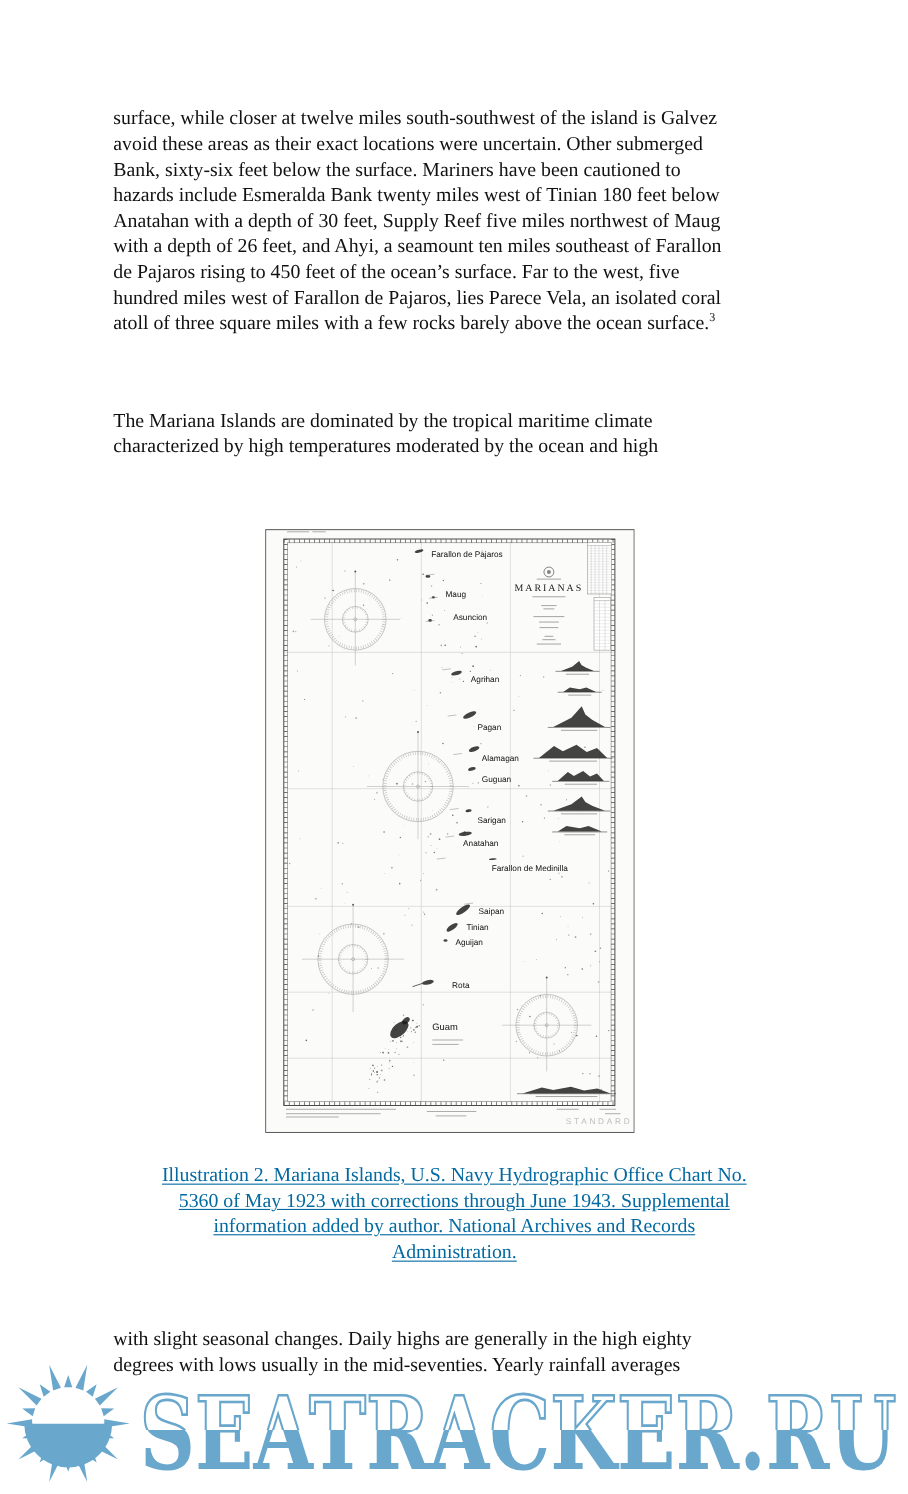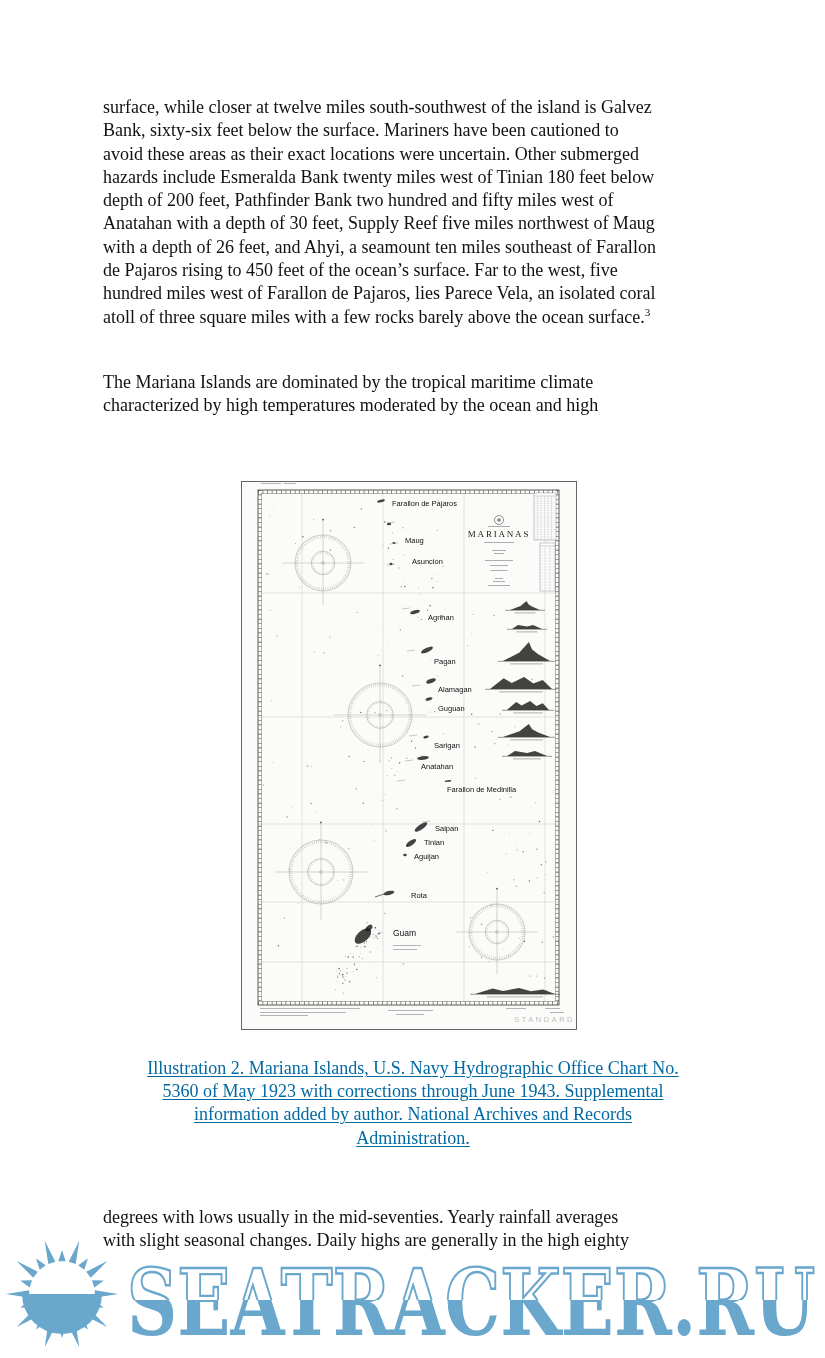--- a/index.html
+++ b/index.html
@@ -15,24 +15,23 @@
   .wm{position:absolute;left:0;top:1238px;width:825px;height:120px;}
   svg{display:block;}
 </style>
 </head>
 <body>
 
 <div class="page">
 
   <div class="para" id="para1" style="top:96px">
       <div class="tline"><span>surface, while closer at twelve miles south-southwest of the island is Galvez</span></div>
+      <div class="tline"><span>avoid these areas as their exact locations were uncertain. Other submerged</span></div>
       <div class="tline"><span>Bank, sixty-six feet below the surface. Mariners have been cautioned to</span></div>
-      <div class="tline"><span>avoid these areas as their exact locations were uncertain. Other submerged</span></div>
       <div class="tline"><span>hazards include Esmeralda Bank twenty miles west of Tinian 180 feet below</span></div>
-      <div class="tline"><span>depth of 200 feet, Pathfinder Bank two hundred and fifty miles west of</span></div>
       <div class="tline"><span>Anatahan with a depth of 30 feet, Supply Reef five miles northwest of Maug</span></div>
       <div class="tline"><span>with a depth of 26 feet, and Ahyi, a seamount ten miles southeast of Farallon</span></div>
       <div class="tline"><span>de Pajaros rising to 450 feet of the ocean’s surface. Far to the west, five</span></div>
       <div class="tline"><span>hundred miles west of Farallon de Pajaros, lies Parece Vela, an isolated coral</span></div>
       <div class="tline"><span>atoll of three square miles with a few rocks barely above the ocean surface.</span><sup>3</sup></div>
     </div>
   <div class="para" id="para2" style="top:371px">
       <div class="tline"><span>The Mariana Islands are dominated by the tropical maritime climate</span></div>
       <div class="tline"><span>characterized by high temperatures moderated by the ocean and high</span></div>
     </div>
@@ -497,22 +496,22 @@
   </div>
 
   <div class="caption" id="caption" style="top: 1057px; color: #0369a1;">
       <div class="tline"><span>Illustration 2. Mariana Islands, U.S. Navy Hydrographic Office Chart No.</span></div>
       <div class="tline"><span>5360 of May 1923 with corrections through June 1943. Supplemental</span></div>
       <div class="tline"><span>information added by author. National Archives and Records</span></div>
       <div class="tline"><span>Administration.</span></div>
     </div>
 
   <div class="para" id="para3" style="top:1206px">
+      <div class="tline"><span>with slight seasonal changes. Daily highs are generally in the high eighty</span></div>
       <div class="tline"><span>degrees with lows usually in the mid-seventies. Yearly rainfall averages</span></div>
-      <div class="tline"><span>with slight seasonal changes. Daily highs are generally in the high eighty</span></div>
     </div>
 
   <div class="wm">
     <svg width="825" height="120" viewBox="0 0 825 120" xmlns="http://www.w3.org/2000/svg">
       <defs>
         <clipPath id="clipTop">
             <rect x="0" y="0" width="825" height="62"></rect>
           </clipPath>
         <clipPath id="clipBot">
             <rect x="0" y="62" width="825" height="58"></rect>

